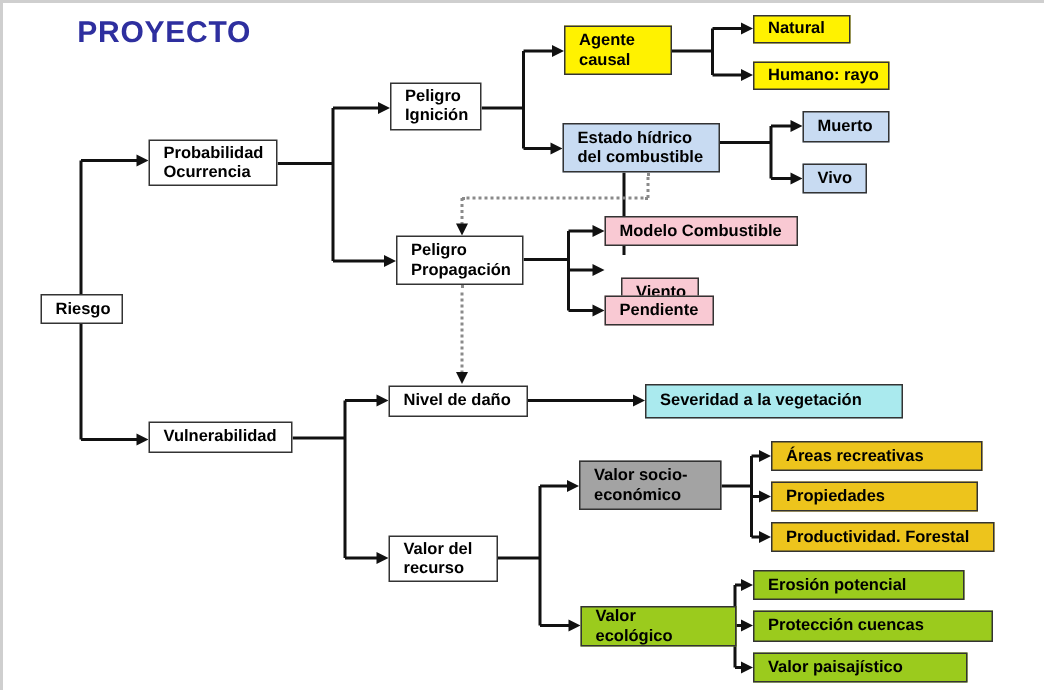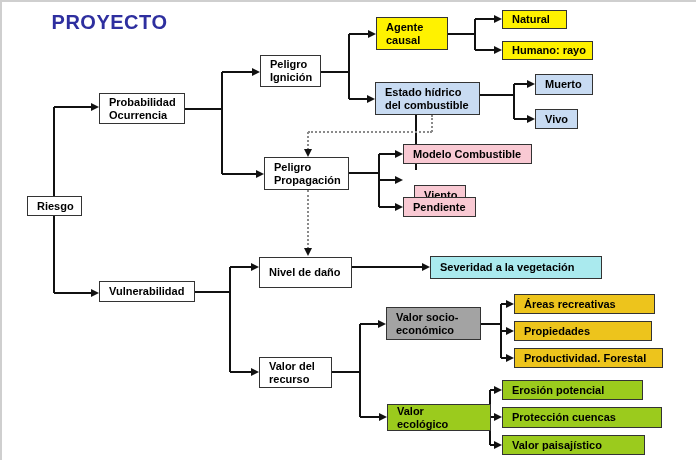--- a/index.html
+++ b/index.html
@@ -128,21 +128,21 @@
       <div class="arrow down" style="left: 301.5px; top: 147px;"></div>
       <div class="arrow down" style="left: 301.5px; top: 246px;"></div>
       <div class="node" style="left: 25px; top: 194px; width: 55px; height: 20px; background: rgb(255, 255, 255);">Riesgo</div>
       <div class="node" style="left: 97px; top: 91px; width: 86px; height: 31px; background: rgb(255, 255, 255);">Probabilidad
 Ocurrencia</div>
       <div class="node" style="left: 97px; top: 279px; width: 96px; height: 21px; background: rgb(255, 255, 255);">Vulnerabilidad</div>
       <div class="node" style="left: 258px; top: 53px; width: 61px; height: 32px; background: rgb(255, 255, 255);">Peligro
 Ignición</div>
       <div class="node" style="left: 262px; top: 155px; width: 85px; height: 33px; background: rgb(255, 255, 255);">Peligro
 Propagación</div>
-      <div class="node" style="left: 257px; top: 255px; width: 93px; height: 31px; background: rgb(255, 255, 255);">Nivel de daño</div>
+      <div class="node" style="left: 257px; top: 255px; width: 93px; height: 21px; background: rgb(255, 255, 255);">Nivel de daño</div>
       <div class="node" style="left: 257px; top: 355px; width: 73px; height: 31px; background: rgb(255, 255, 255);">Valor del
 recurso</div>
       <div class="node" style="left: 374px; top: 15px; width: 72px; height: 33px; background: rgb(255, 242, 0);">Agente
 causal</div>
       <div class="node" style="left: 500px; top: 8px; width: 65px; height: 19px; background: rgb(255, 242, 0);">Natural</div>
       <div class="node" style="left: 500px; top: 39px; width: 91px; height: 19px; background: rgb(255, 242, 0);">Humano: rayo</div>
       <div class="node" style="left: 373px; top: 80px; width: 105px; height: 33px; background: rgb(200, 219, 242);">Estado hídrico
 del combustible</div>
       <div class="node" style="left: 533px; top: 72px; width: 58px; height: 21px; background: rgb(200, 219, 242);">Muerto</div>
       <div class="node" style="left: 533px; top: 107px; width: 43px; height: 20px; background: rgb(200, 219, 242);">Vivo</div>

